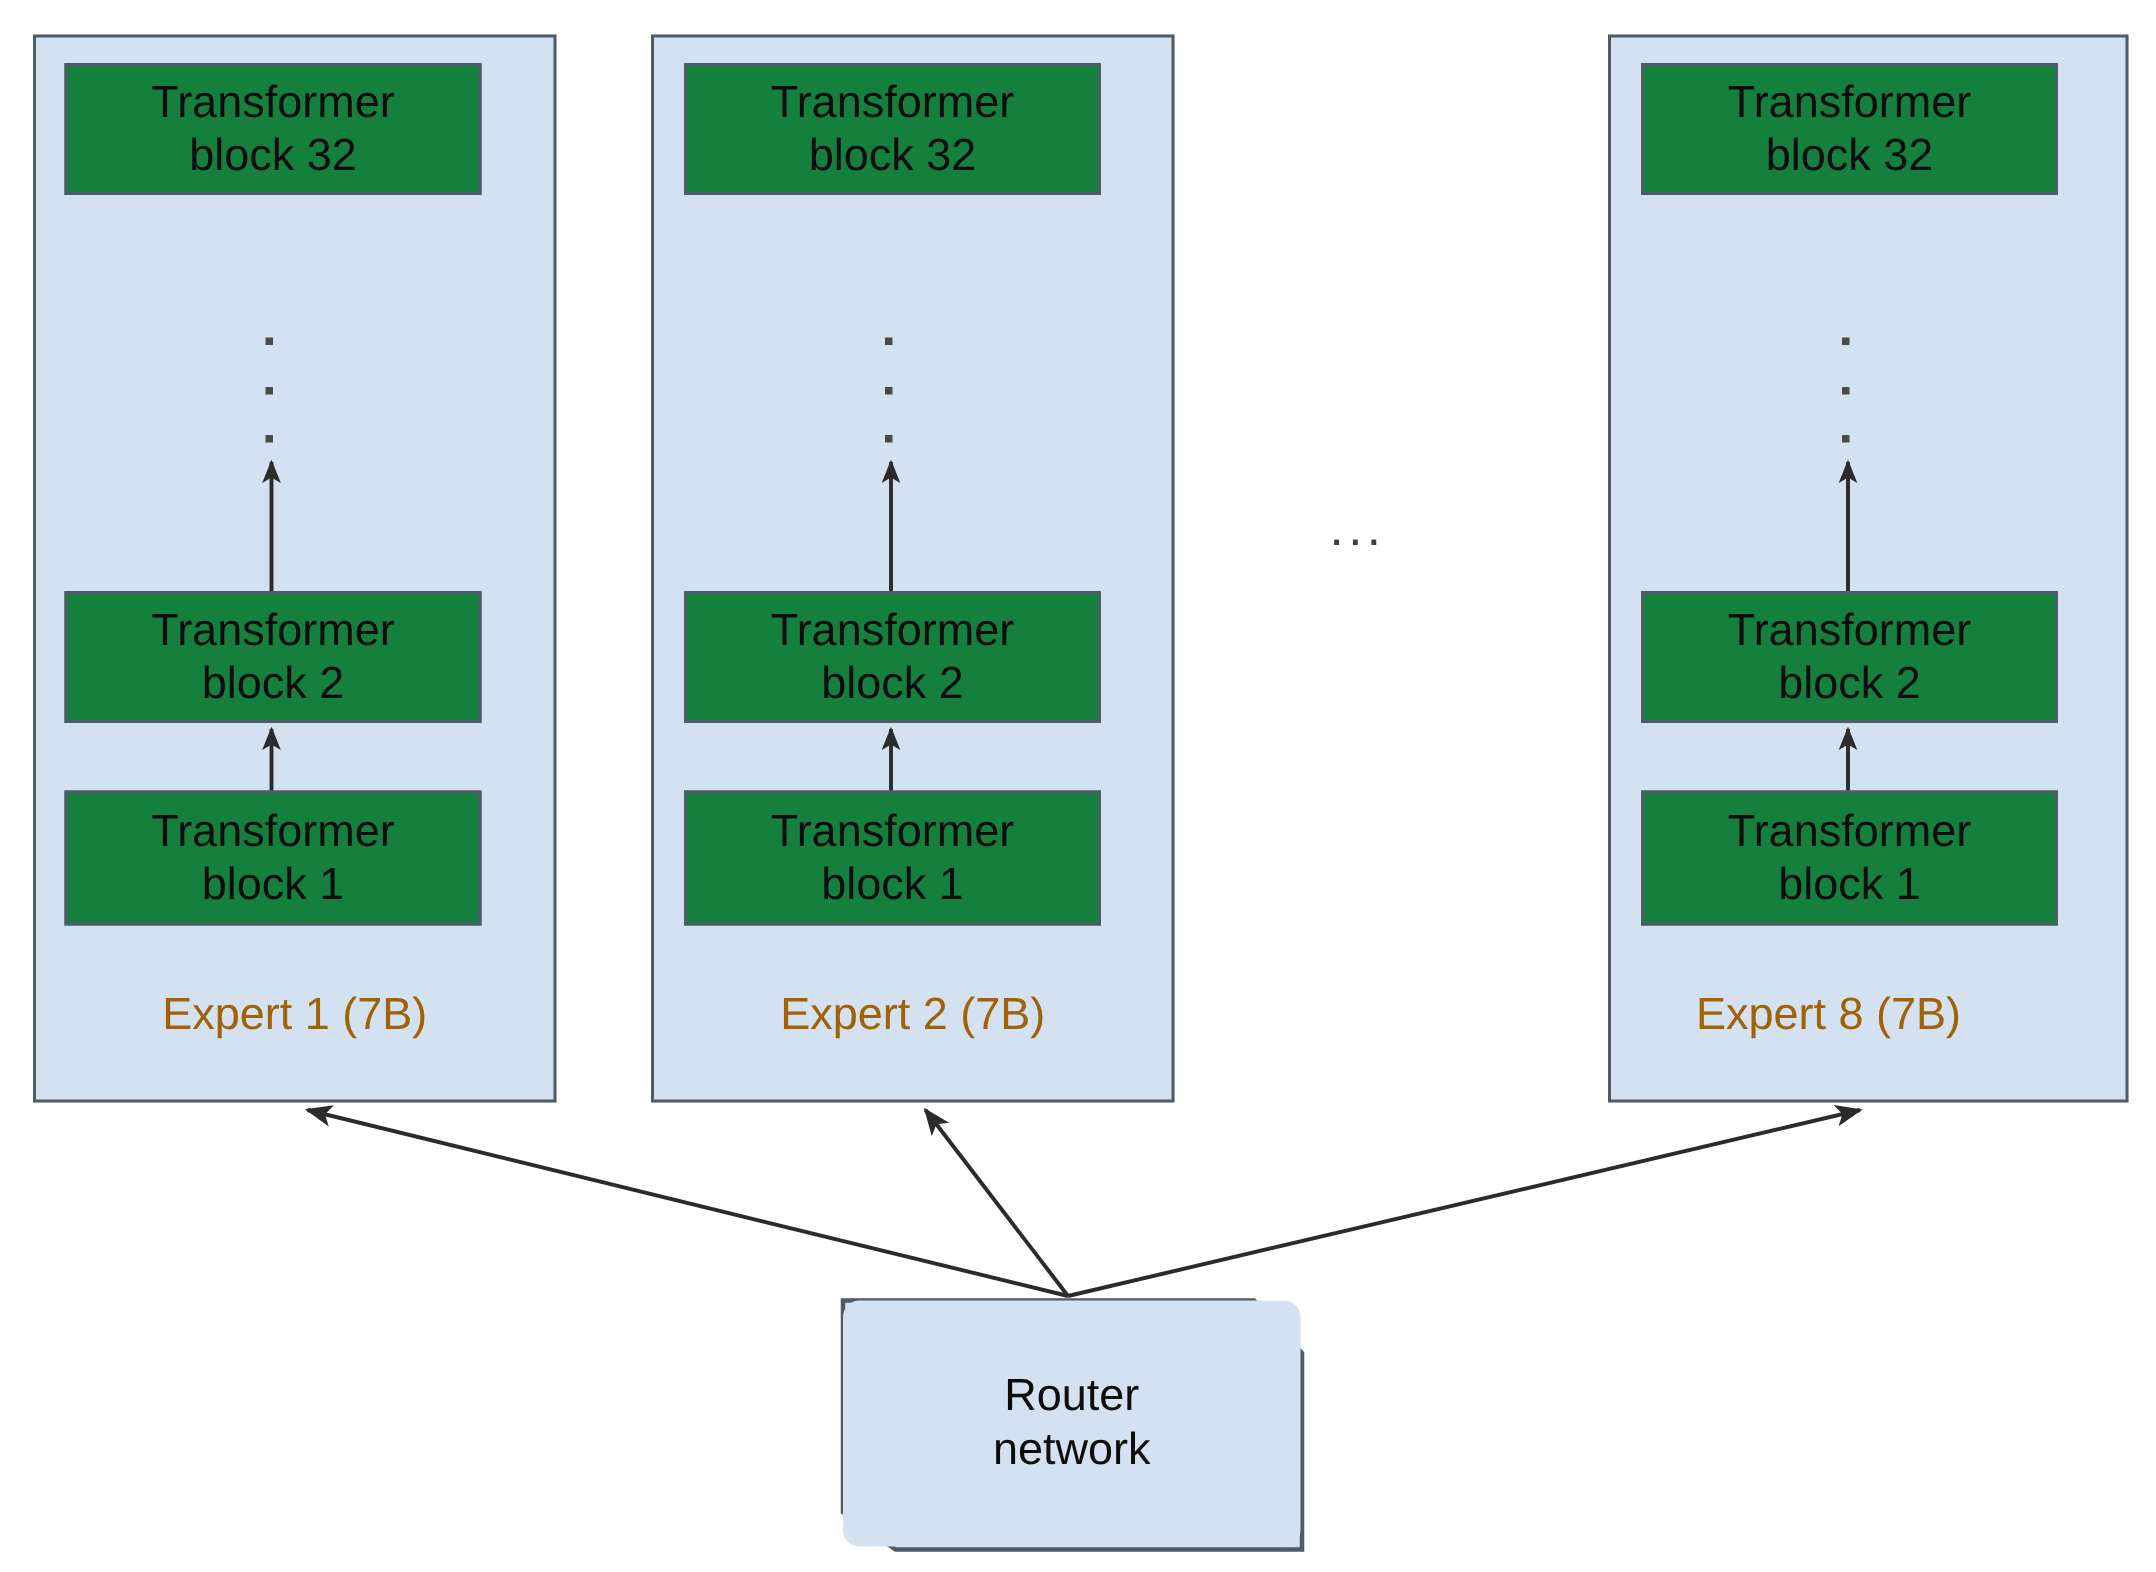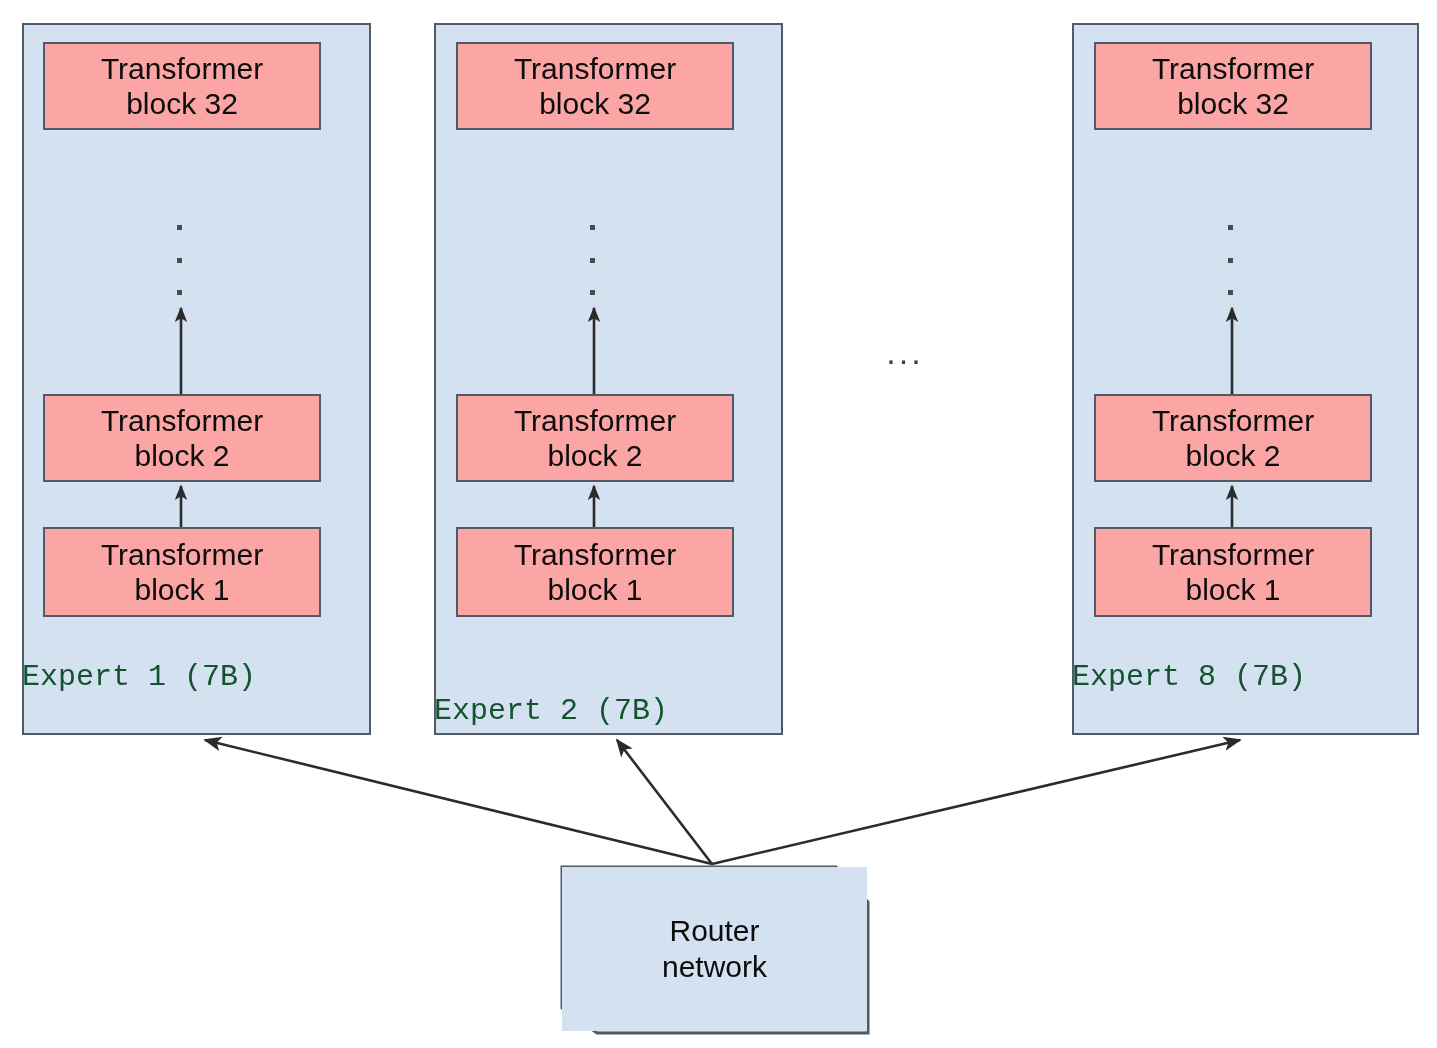--- a/index.html
+++ b/index.html
@@ -20,42 +20,41 @@
   }
   .expert-panel {
     position: absolute;
     box-sizing: border-box;
     background: #d4e1f1;
     border: 2px solid #4f5b66;
   }
   .tblock {
     position: absolute;
     box-sizing: border-box;
-    background: #fca5a5;
+    background: #15803d;
     border: 2px solid #4f5b66;
     display: flex;
     flex-direction: column;
     align-items: center;
     justify-content: center;
     line-height: 1.18;
     font-size: 30px;
     color: #0d0d0d;
     text-align: center;
   }
   .tblock .ln {
     display: block;
     white-space: nowrap;
   }
   .expert-label {
     position: absolute;
-    text-align: left;
+    text-align: center;
     font-size: 30px;
-    color: #14532d;
+    color: #a16207;
     white-space: nowrap;
-    font-family: Liberation Mono, monospace;
   }
   .vdots {
     position: absolute;
     display: flex;
     flex-direction: column;
     align-items: center;
     justify-content: space-between;
     font-size: 26px;
     line-height: 0;
     color: #3a3a3a;
@@ -145,21 +144,21 @@
   <div class="tblock" style="left:456px; top:394px; width:278px; height:88px;">
     <span class="ln">Transformer</span>
     <span class="ln">block 2</span>
   </div>
 
   <div class="tblock" style="left:456px; top:527px; width:278px; height:90px;">
     <span class="ln">Transformer</span>
     <span class="ln">block 1</span>
   </div>
 
-  <div class="expert-label" style="left:434px; top:694px; width:349px;">Expert 2 (7B)</div>
+  <div class="expert-label" style="left:434px; top:660px; width:349px;">Expert 2 (7B)</div>
 
   <div class="hdots" style="left:875px; top:333px; width:60px; text-align:center;">...</div>
 
   <div class="expert-panel" style="left:1072px; top:23px; width:347px; height:712px;"></div>
 
   <div class="tblock" style="left:1094px; top:42px; width:278px; height:88px;">
     <span class="ln">Transformer</span>
     <span class="ln">block 32</span>
   </div>
 
@@ -177,21 +176,21 @@
   <div class="tblock" style="left:1094px; top:527px; width:278px; height:90px;">
     <span class="ln">Transformer</span>
     <span class="ln">block 1</span>
   </div>
 
   <div class="expert-label" style="left:1072px; top:660px; width:294px;">Expert 8 (7B)</div>
 
   <svg class="router-shape" style="left:558px; top:862px; width:314px; height:176px;" viewBox="0 0 314 176">
     <polygon points="4,5 278,5 310,40 310,171 39,171 4,146" fill="#d4e1f1" stroke="#4f5b66" stroke-width="3" stroke-linejoin="miter"></polygon>
   </svg>
-  <div class="router" style="left:562px; top:867px; width:305px; height:164px;">
+  <div class="router" style="left:562px; top:867px; width:305px; height:164px;border-radius:11px;">
     <span class="ln">Router</span>
     <span class="ln">network</span>
   </div>
 
   <svg class="overlay" viewBox="0 0 1437 1048">
     <defs>
       <marker id="ah" viewBox="0 0 10 10" refX="9" refY="5" markerWidth="7" markerHeight="7" orient="auto-start-reverse">
         <path d="M 0 1 L 10 5 L 0 9 L 2.4 5 z" fill="#2b2b2b"></path>
       </marker>
       <marker id="ah-small" viewBox="0 0 10 10" refX="9" refY="5" markerWidth="6" markerHeight="6" orient="auto-start-reverse">

